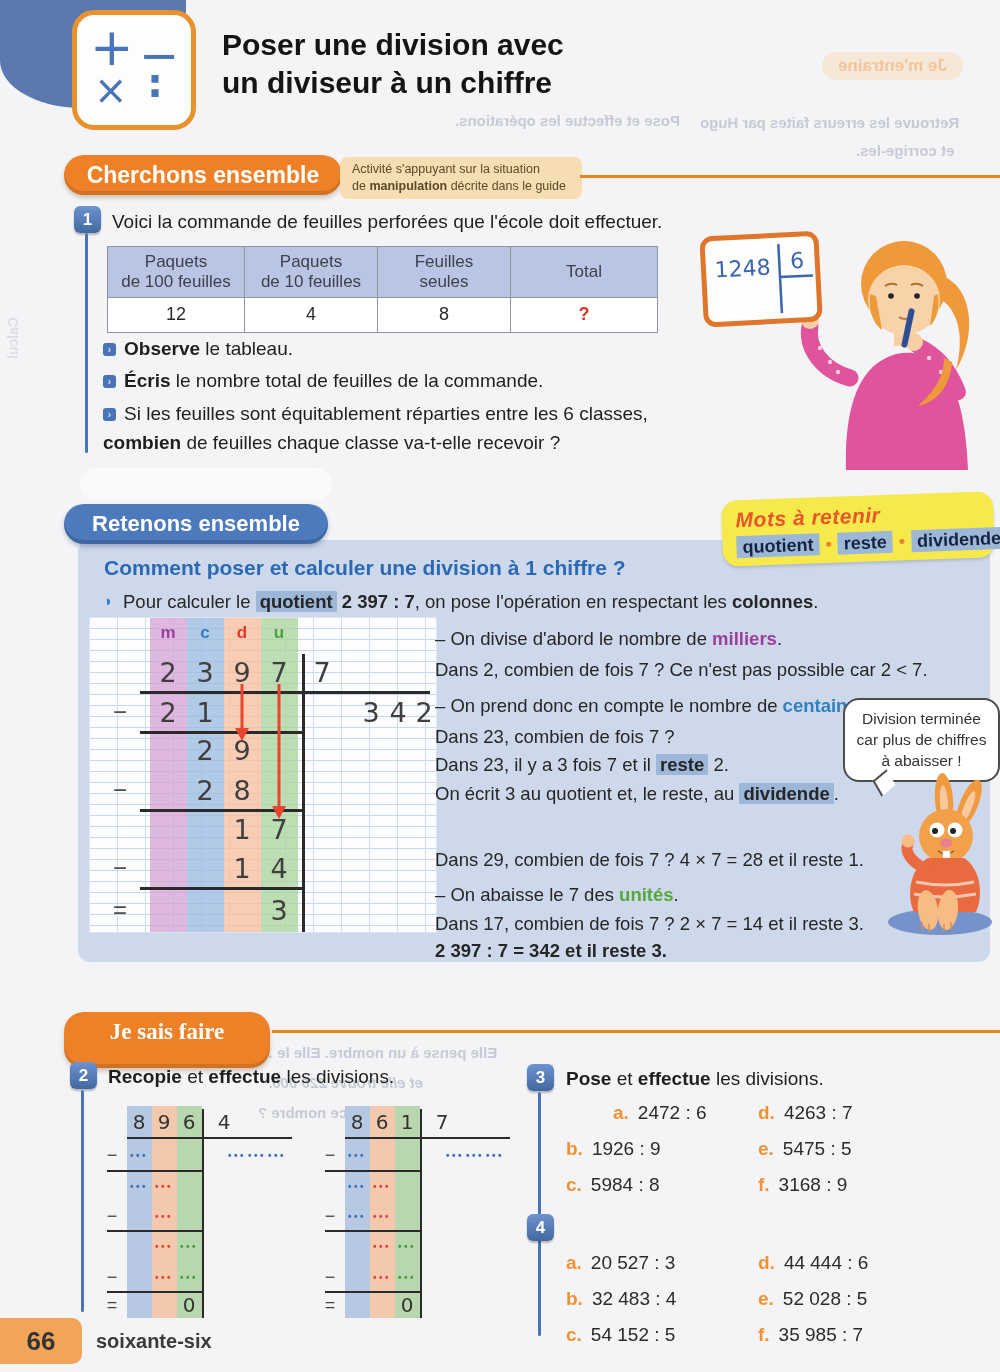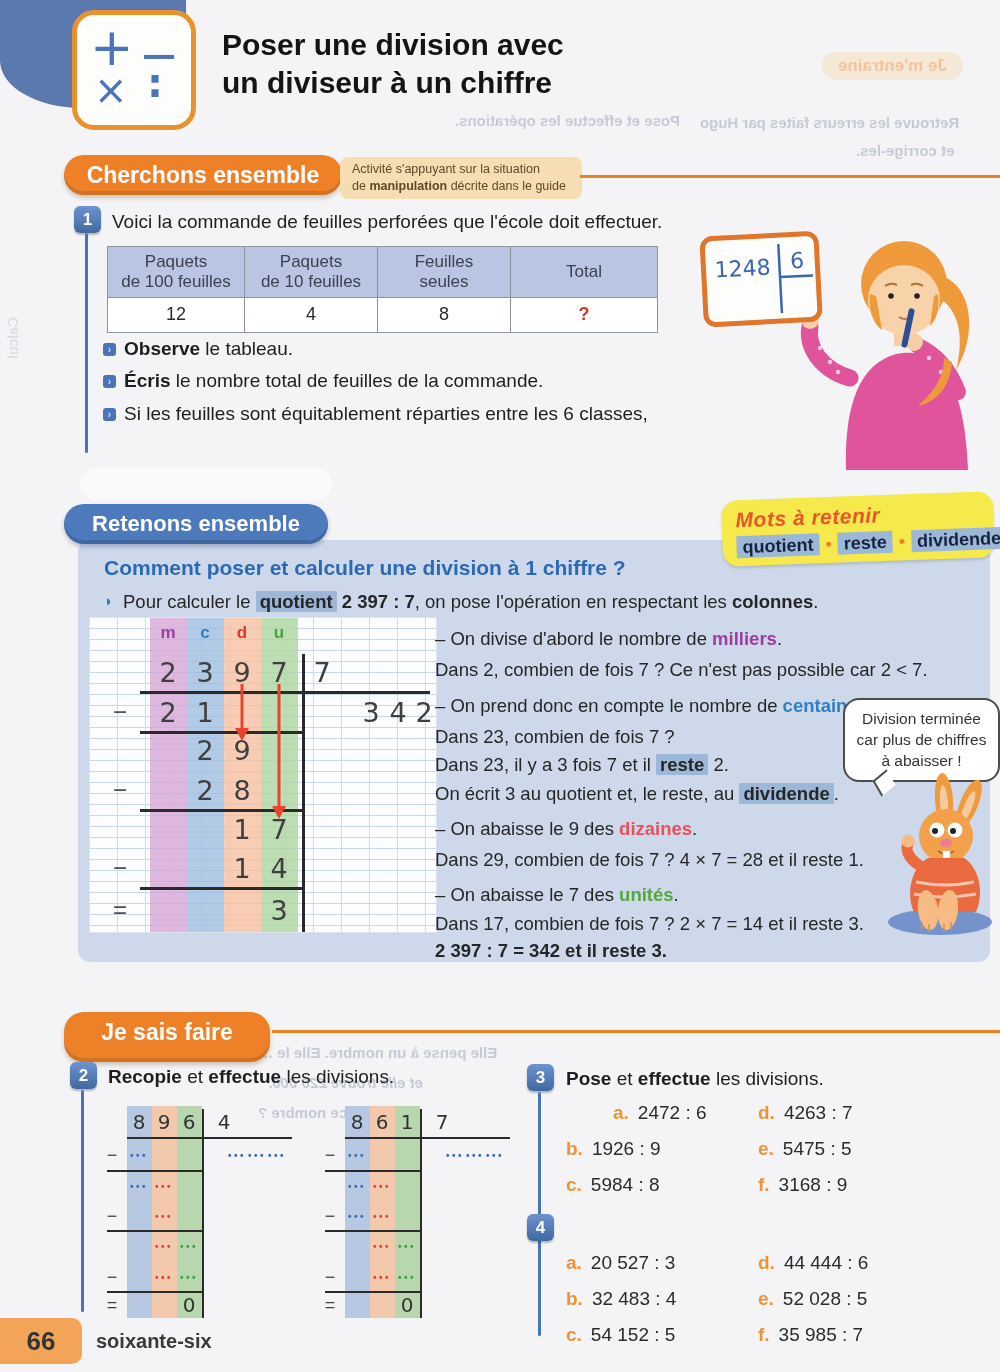--- a/index.html
+++ b/index.html
@@ -159,20 +159,21 @@
         </div>
     </div>
   </div>
 
   <div class="bullet-sq" style="left:103px;top:343px;">›</div>
   <div class="btext nw" style="left:124px;top:338px;"><span class="b">Observe</span><span> le tableau.</span></div>
   <div class="bullet-sq" style="left:103px;top:375px;">›</div>
   <div class="btext nw" style="left:124px;top:370px;"><span class="b">Écris</span><span> le nombre total de feuilles de la commande.</span></div>
   <div class="bullet-sq" style="left:103px;top:408px;">›</div>
   <div class="btext nw" style="left:124px;top:403px;"><span>Si les feuilles sont équitablement réparties entre les 6 classes,</span></div>
+  <div class="btext nw" style="left:103px;top:432px;"><span class="b">combien</span><span> de feuilles chaque classe va-t-elle recevoir ?</span></div>
 
   <svg class="abs" style="left:698px;top:212px;" width="295" height="258" viewBox="0 0 295 258">
 
     <path d="M152,166 C124,158 108,136 112,114" stroke="#e0549c" stroke-width="17" fill="none" stroke-linecap="round"></path>
     <circle cx="40" cy="140" r="0" fill="none"></circle>
     <circle cx="112" cy="108" r="9" fill="#f6cfa6"></circle>
 
     <circle cx="132" cy="150" r="2.2" fill="#fff" opacity=".7"></circle>
       <circle cx="122" cy="136" r="2.2" fill="#fff" opacity=".7"></circle>
       <circle cx="140" cy="160" r="2.2" fill="#fff" opacity=".7"></circle>
@@ -279,21 +280,20 @@
       <polygon points="182,188 196,188 189,201" fill="#e8442e"></polygon>
     </svg>
   </div>
 
   <div class="rline" style="left:435px;top:628px;"><span>– On divise d'abord le nombre de </span><span class="c-m">milliers</span><span>.</span></div>
   <div class="rline" style="left:435px;top:659px;"><span>Dans 2, combien de fois 7 ? Ce n'est pas possible car 2 &lt; 7.</span></div>
   <div class="rline" style="left:435px;top:695px;"><span>– On prend donc en compte le nombre de </span><span class="c-c">centaines</span><span>.</span></div>
   <div class="rline" style="left:435px;top:726px;"><span>Dans 23, combien de fois 7 ?</span></div>
   <div class="rline" style="left:435px;top:754px;"><span>Dans 23, il y a 3 fois 7 et il </span><span class="hl">reste</span><span> 2.</span></div>
   <div class="rline" style="left:435px;top:783px;"><span>On écrit 3 au quotient et, le reste, au </span><span class="hl">dividende</span><span>.</span></div>
-  <div class="rline" style="left:435px;top:818px;"><span>– On abaisse le 9 des </span><span class="c-d">dizaines</span><span>.</span></div>
   <div class="rline" style="left:435px;top:849px;"><span>Dans 29, combien de fois 7 ? 4 × 7 = 28 et il reste 1.</span></div>
   <div class="rline" style="left:435px;top:884px;"><span>– On abaisse le 7 des </span><span class="c-u">unités</span><span>.</span></div>
   <div class="rline" style="left:435px;top:913px;"><span>Dans 17, combien de fois 7 ? 2 × 7 = 14 et il reste 3.</span></div>
   <div class="rline" style="left:435px;top:940px;"><span class="b">2 397 : 7 = 342 et il reste 3.</span></div>
 
   <div class="bubble" style="left:843px;top:698px;width:157px;height:84px;box-sizing:border-box;">
     <div>Division terminée</div>
     <div>car plus de chiffres</div>
     <div>à abaisser !</div>
   </div>
@@ -314,21 +314,21 @@
     <path d="M62,88 C44,98 40,126 48,142 L110,142 C118,124 114,98 98,88 Z" fill="#ea6a3f"></path>
     <path d="M50,112 q30,6 58,0" stroke="#fff" stroke-width="3" opacity=".6" fill="none"></path>
     <path d="M48,124 q30,6 62,0" stroke="#fff" stroke-width="3" opacity=".6" fill="none"></path>
     <path d="M58,98 C46,92 38,82 42,74" stroke="#ea6a3f" stroke-width="11" fill="none" stroke-linecap="round"></path>
     <circle cx="42" cy="71" r="6.5" fill="#f6bc84"></circle>
     <ellipse cx="62" cy="140" rx="10" ry="20" fill="#f6bc84" transform="rotate(-8 62 140)"></ellipse>
     <ellipse cx="82" cy="140" rx="10" ry="20" fill="#f6bc84" transform="rotate(6 82 140)"></ellipse>
     <path d="M56,152 v8 M63,154 v8 M78,154 v8 M85,152 v8" stroke="#d89050" stroke-width="1.5"></path>
   </svg>
 
-  <div class="banner banner-orange" style="left:64px;top:1012px;width:206px;height:50px;font-size:23px;line-height:40px;">Je sais faire</div>
+  <div class="banner banner-orange" style="left:64px;top:1012px;width:206px;height:56px;font-size:23px;line-height:40px;font-family:Liberation Serif, serif;">Je sais faire</div>
   <div class="hrule" style="left:272px;top:1030px;width:728px;height:2.5px;"></div>
 
   <div class="badge" style="left:70px;top:1062px;">2</div>
   <div class="vconn" style="left:81px;top:1090px;height:222px;"></div>
   <div class="extitle nw" style="left:108px;top:1066px;"><span class="b">Recopie</span><span> et </span><span class="b">effectue</span><span> les divisions.</span></div>
 
   <div class="tgrid" style="left:105px;top:1106px;width:190px;height:212px;">
     <div class="tband" style="left:22px;background:#b7c9e2;"></div>
     <div class="tband" style="left:47px;background:#f3c9ae;"></div>
     <div class="tband" style="left:72px;background:#b9d7ae;"></div>

